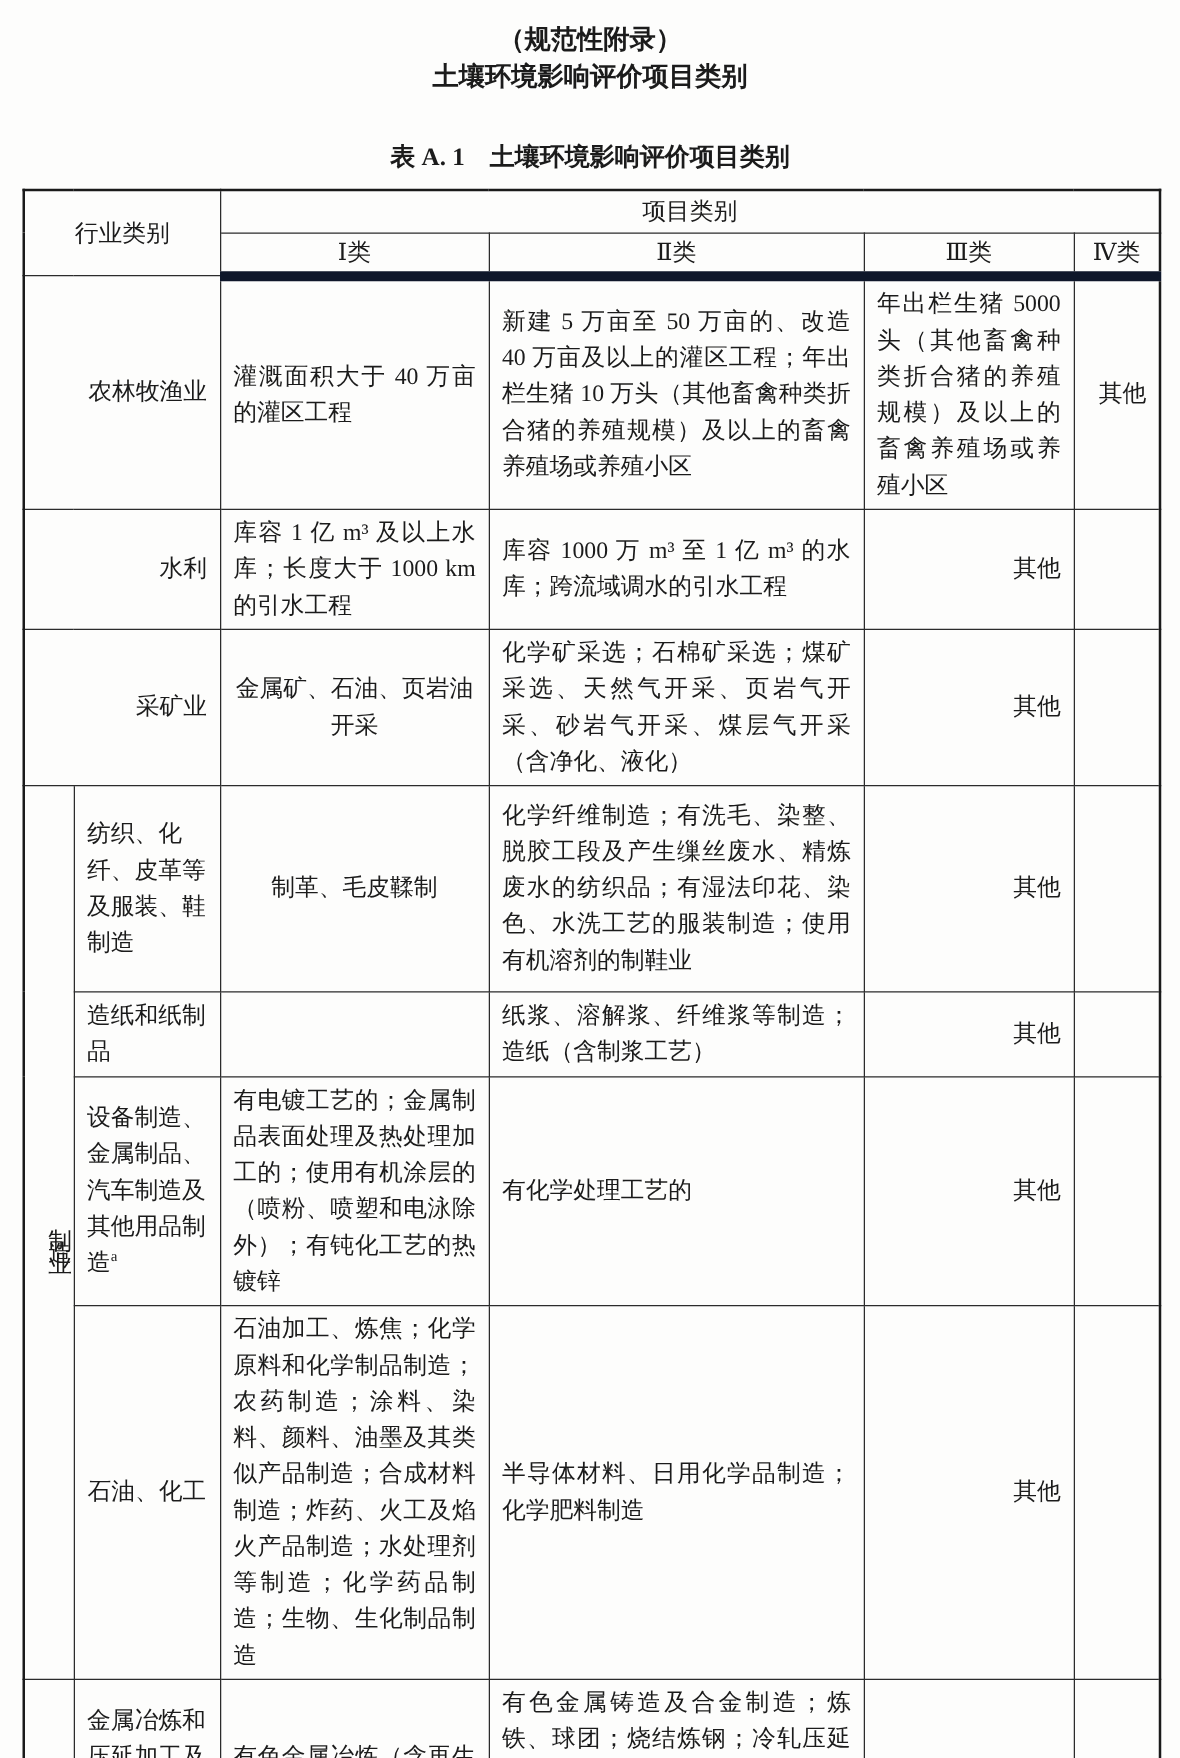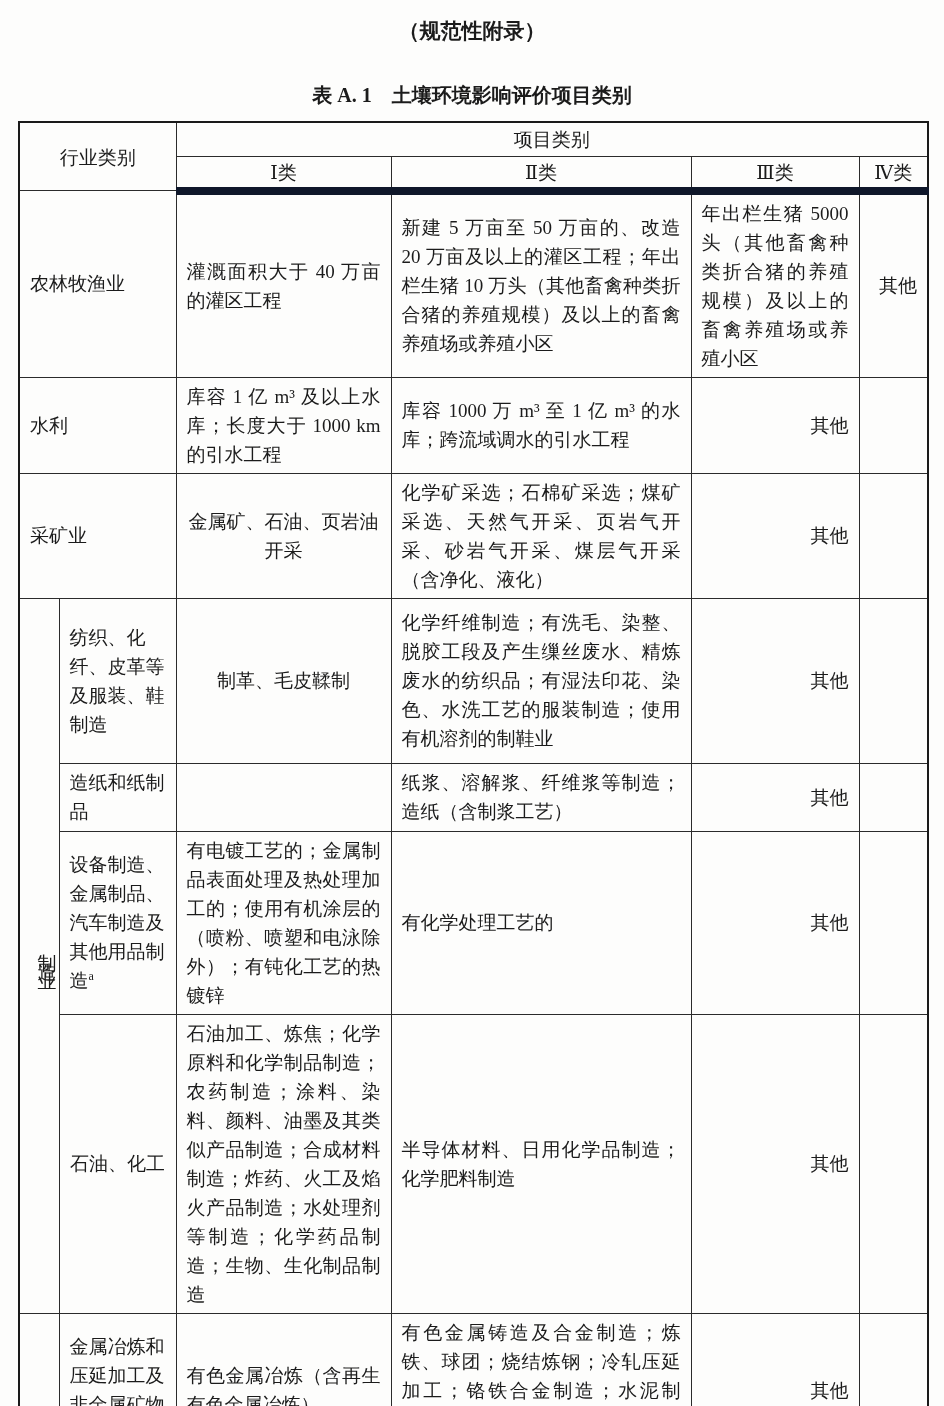--- a/index.html
+++ b/index.html
@@ -57,21 +57,21 @@
   
   tr.hrow td{
     text-align:center;
     padding:2px 4px;
     line-height:26px;
     font-family:"DejaVu Serif","Liberation Serif",serif;
   }
   tr.hrow2 td{ border-bottom:8px solid #0f172a; }
   td.industry-head{ border-bottom:3px solid #000;margin-left:48px; }
   
-  td.industry{ text-align:left; padding-left:12px; }
+  td.industry{ text-align:right; padding-left:12px; }
   td.sub{ text-align:left; padding:4px 8px; line-height:30px; }
   td.sub.center{ text-align:center; }
   td.longtext{ text-align:justify; }
   td.center{ text-align:center; }
   td.c3{ line-height:27px; padding:4px 9px; }
   td.c3.left{ text-align:justify; }
   td.c3.center, td.c4{ text-align:right; }
   
   td.group{ padding:2px; text-align:center; }
   .vtext{
@@ -84,20 +84,21 @@
   }
   sup.note{ font-size:12px; line-height:0; }
 </style>
 </head>
 <body>
 
 <div class="page">
 
   <div class="titles">
     <p class="t-sub">（规范性附录）</p>
+    <p class="t-head">土壤环境影响评价项目类别</p>
   </div>
 
   <div class="caption">表 A. 1　土壤环境影响评价项目类别</div>
 
   <table class="cat">
     <colgroup>
       <col style="width:40px">
         <col style="width:117px">
         <col style="width:215px">
       <col style="width:300px">
@@ -113,21 +114,21 @@
     <tr class="hrow hrow2" style="height:33px">
       <td>Ⅰ类</td>
       <td>Ⅱ类</td>
       <td>Ⅲ类</td>
       <td>Ⅳ类</td>
     </tr>
 
     <tr style="height:160px">
       <td colspan="2" class="industry">农林牧渔业</td>
       <td class="longtext">灌溉面积大于 40 万亩的灌区工程</td>
-      <td class="longtext">新建 5 万亩至 50 万亩的、改造 20 万亩及以上的灌区工程；年出栏生猪 10 万头（其他畜禽种类折合猪的养殖规模）及以上的畜禽养殖场或养殖小区</td>
+      <td class="longtext">新建 5 万亩至 50 万亩的、改造 40 万亩及以上的灌区工程；年出栏生猪 10 万头（其他畜禽种类折合猪的养殖规模）及以上的畜禽养殖场或养殖小区</td>
       <td class="c3 left">年出栏生猪 5000 头（其他畜禽种类折合猪的养殖规模）及以上的畜禽养殖场或养殖小区</td>
       <td class="c4">其他</td>
     </tr>
 
     <tr style="height:95px">
       <td colspan="2" class="industry">水利</td>
       <td class="longtext">库容 1 亿 m³ 及以上水库；长度大于 1000 km 的引水工程</td>
       <td class="longtext">库容 1000 万 m³ 至 1 亿 m³ 的水库；跨流域调水的引水工程</td>
       <td class="c3 center">其他</td>
       <td class="c4"></td>

